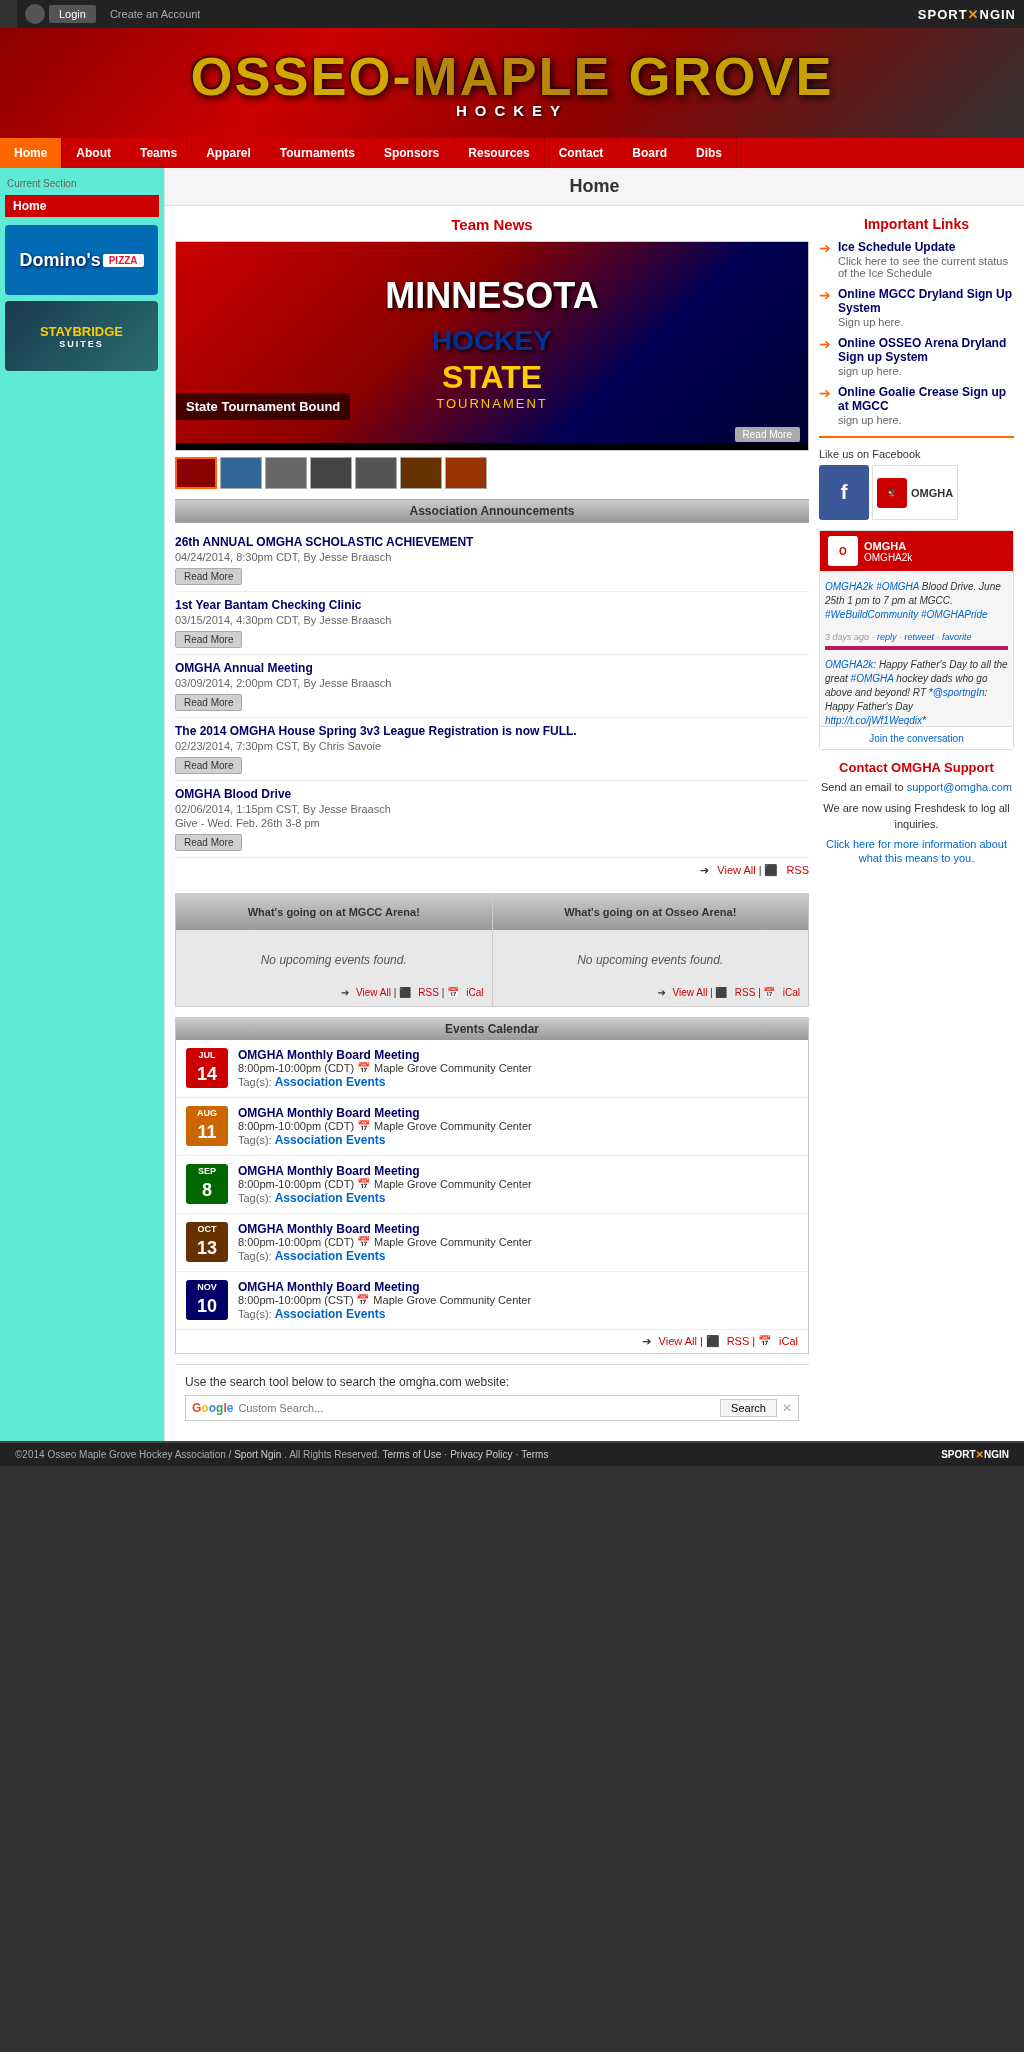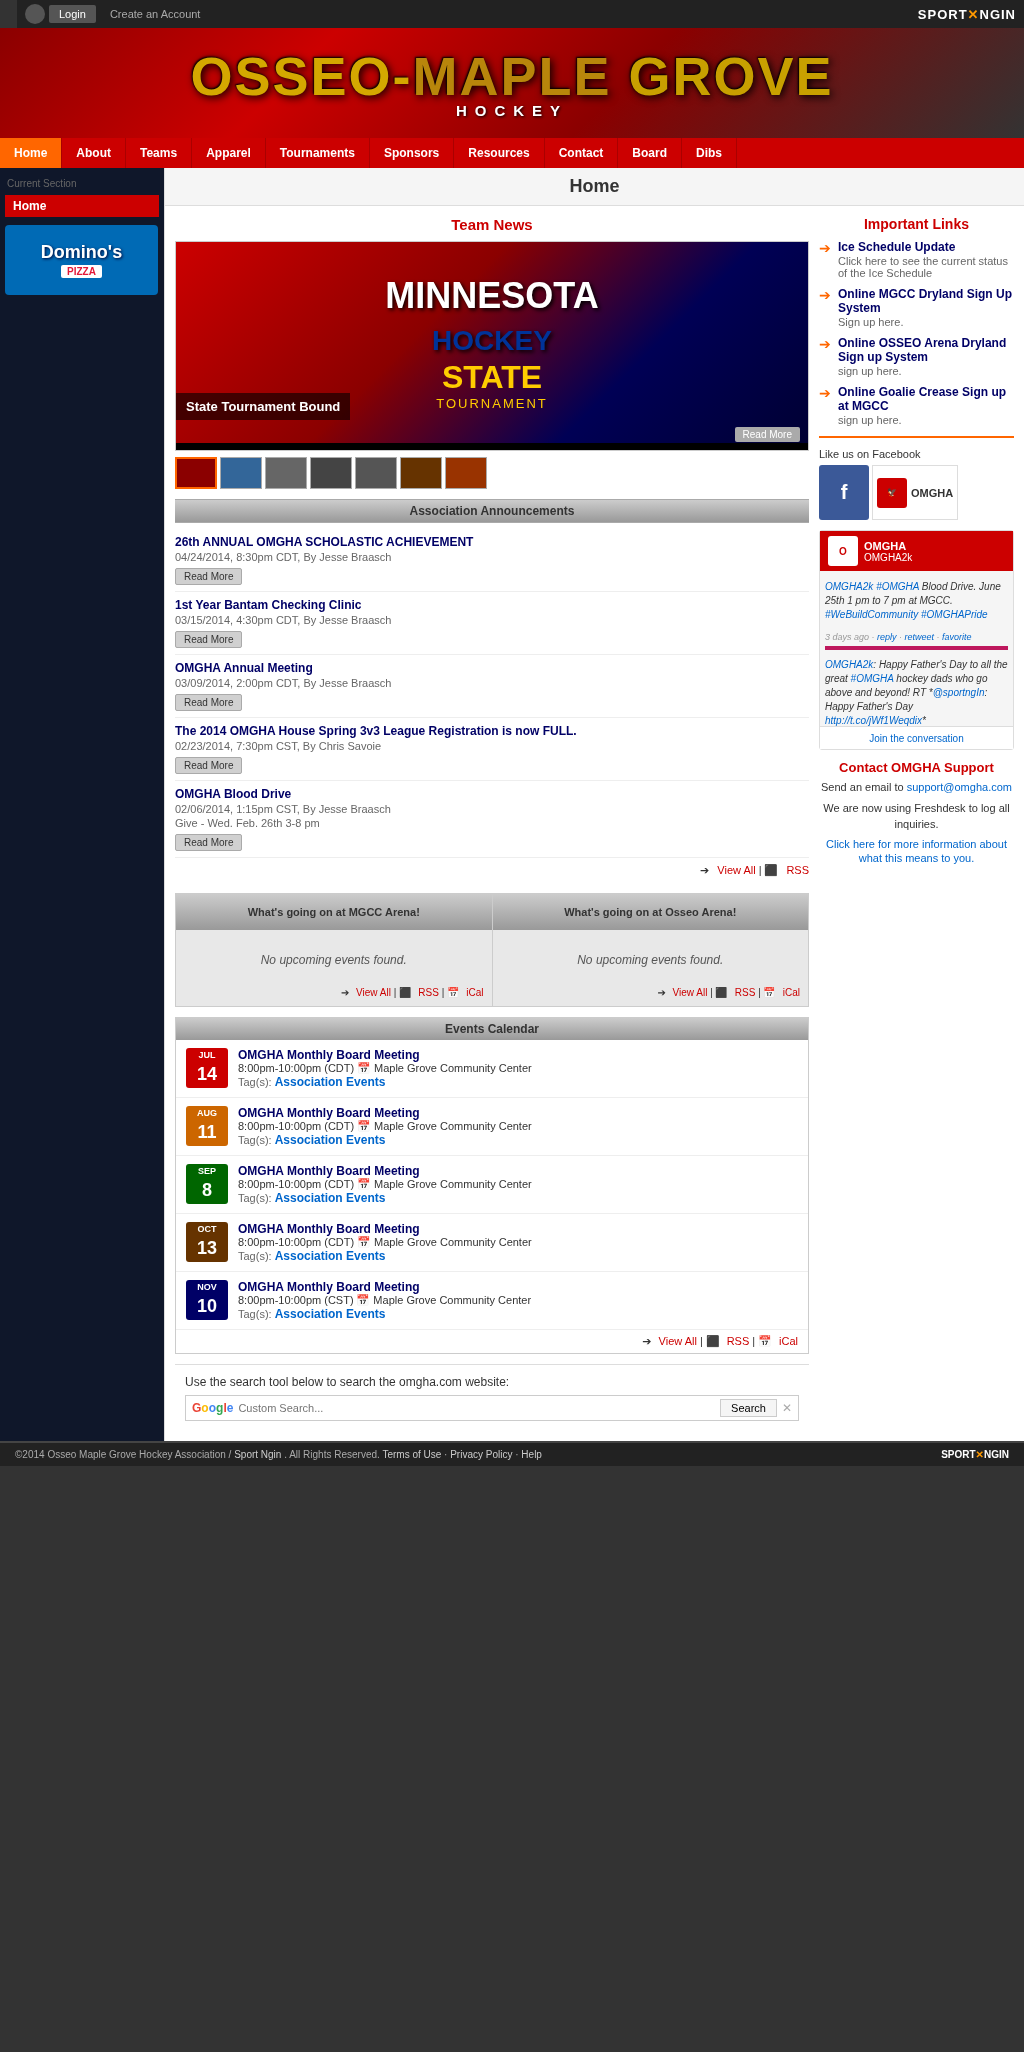--- a/index.html
+++ b/index.html
@@ -21,21 +21,21 @@
 
     
     .nav { background: #cc0000; display: flex; align-items: center; height: 30px; }
     .nav-item { color: #fff; padding: 0 14px; height: 30px; display: flex; align-items: center; font-size: 12px; font-weight: bold; cursor: pointer; text-decoration: none; border-right: 1px solid #aa0000; }
     .nav-item:first-child { background: #ff6600; }
 
     
     .main-container { display: flex; background: #fff; min-height: 800px; }
 
     
-    .sidebar { width: 165px; min-width: 165px; background: #0f172a; border-right: 1px solid #ddd; padding: 8px 5px; }
+    .sidebar { width: 165px; min-width: 165px; background: #5eead4; border-right: 1px solid #ddd; padding: 8px 5px; }
     .sidebar-section-label { font-size: 10px; color: #666; margin-bottom: 4px; padding: 2px; }
     .sidebar-current { background: #cc0000; color: #fff; padding: 4px 8px; font-size: 12px; font-weight: bold; margin-bottom: 8px; }
     .ad-wrapper { width: 153px; height: 72px; background: #003399; border-radius: 4px; margin-bottom: 6px; display: flex; align-items: center; justify-content: center; }
     .ad-dominos { background: #006ab5; width: 153px; height: 70px; border-radius: 4px; margin-bottom: 6px; display: flex; align-items: center; justify-content: center; color: #fff; font-weight: bold; font-size: 14px; }
     .ad-staybridge { background: linear-gradient(135deg, #1a5276, #2e86c1); width: 153px; height: 70px; border-radius: 4px; margin-bottom: 6px; display: flex; align-items: center; justify-content: center; color: #fff; font-size: 11px; font-weight: bold; }
 
     
     .content { flex: 1; padding: 0; }
     .content-header { background: #f5f5f5; border-bottom: 1px solid #ddd; padding: 8px 15px; text-align: center; font-size: 18px; font-weight: bold; color: #333; }
 
@@ -187,25 +187,29 @@
   <a class="nav-item">Dibs</a>
 </nav>
 
 <div class="main-container">
 
   <div class="sidebar">
     <div class="sidebar-section-label">Current Section</div>
     <div class="sidebar-current">Home</div>
 
 
-    <div class="ad-dominos" style="flex-direction:column; gap:2px; background:#006ab5;">
+    <div class="ad-dominos" style="flex-direction:row; gap:2px; background:#006ab5;">
       <div style="color:#fff; font-size:18px; font-weight:900; font-family:'Arial Black',Arial; text-shadow:1px 1px 3px #003;">Domino's</div>
       <div style="color:#e31837; font-size:10px; font-weight:bold; background:#fff; padding:1px 6px; border-radius:2px;">PIZZA</div>
     </div>
 
+    <div class="ad-staybridge" style="flex-direction:column; background:linear-gradient(135deg,#1a3a4e,#2a6e6e);">
+      <div style="color:#ffcc00; font-size:13px; font-weight:900; font-family:'Arial Black',Arial; text-transform:uppercase;">STAYBRIDGE</div>
+      <div style="color:#fff; font-size:9px; letter-spacing:2px; text-transform:uppercase;">SUITES</div>
+    </div>
   </div>
 
   <div class="content">
     <div class="content-header">Home</div>
 
     <div class="content-inner">
 
       <div class="main-col">
 
         <div class="team-news-title">Team News</div>
@@ -486,16 +490,16 @@
 
 </div>
 
 <div class="footer">
   <div>
     <span>©2014 Osseo Maple Grove Hockey Association /</span>
     <a href="#">Sport Ngin</a>
     <span>. All Rights Reserved.</span>
     <a href="#">Terms of Use</a> ·
     <a href="#">Privacy Policy</a> ·
-    <a href="#">Help</a>
+    <a href="#">Terms</a>
   </div>
   <div class="footer-sportngin">SPORT<span>✕</span>NGIN</div>
 </div>
 
 </body></html>

